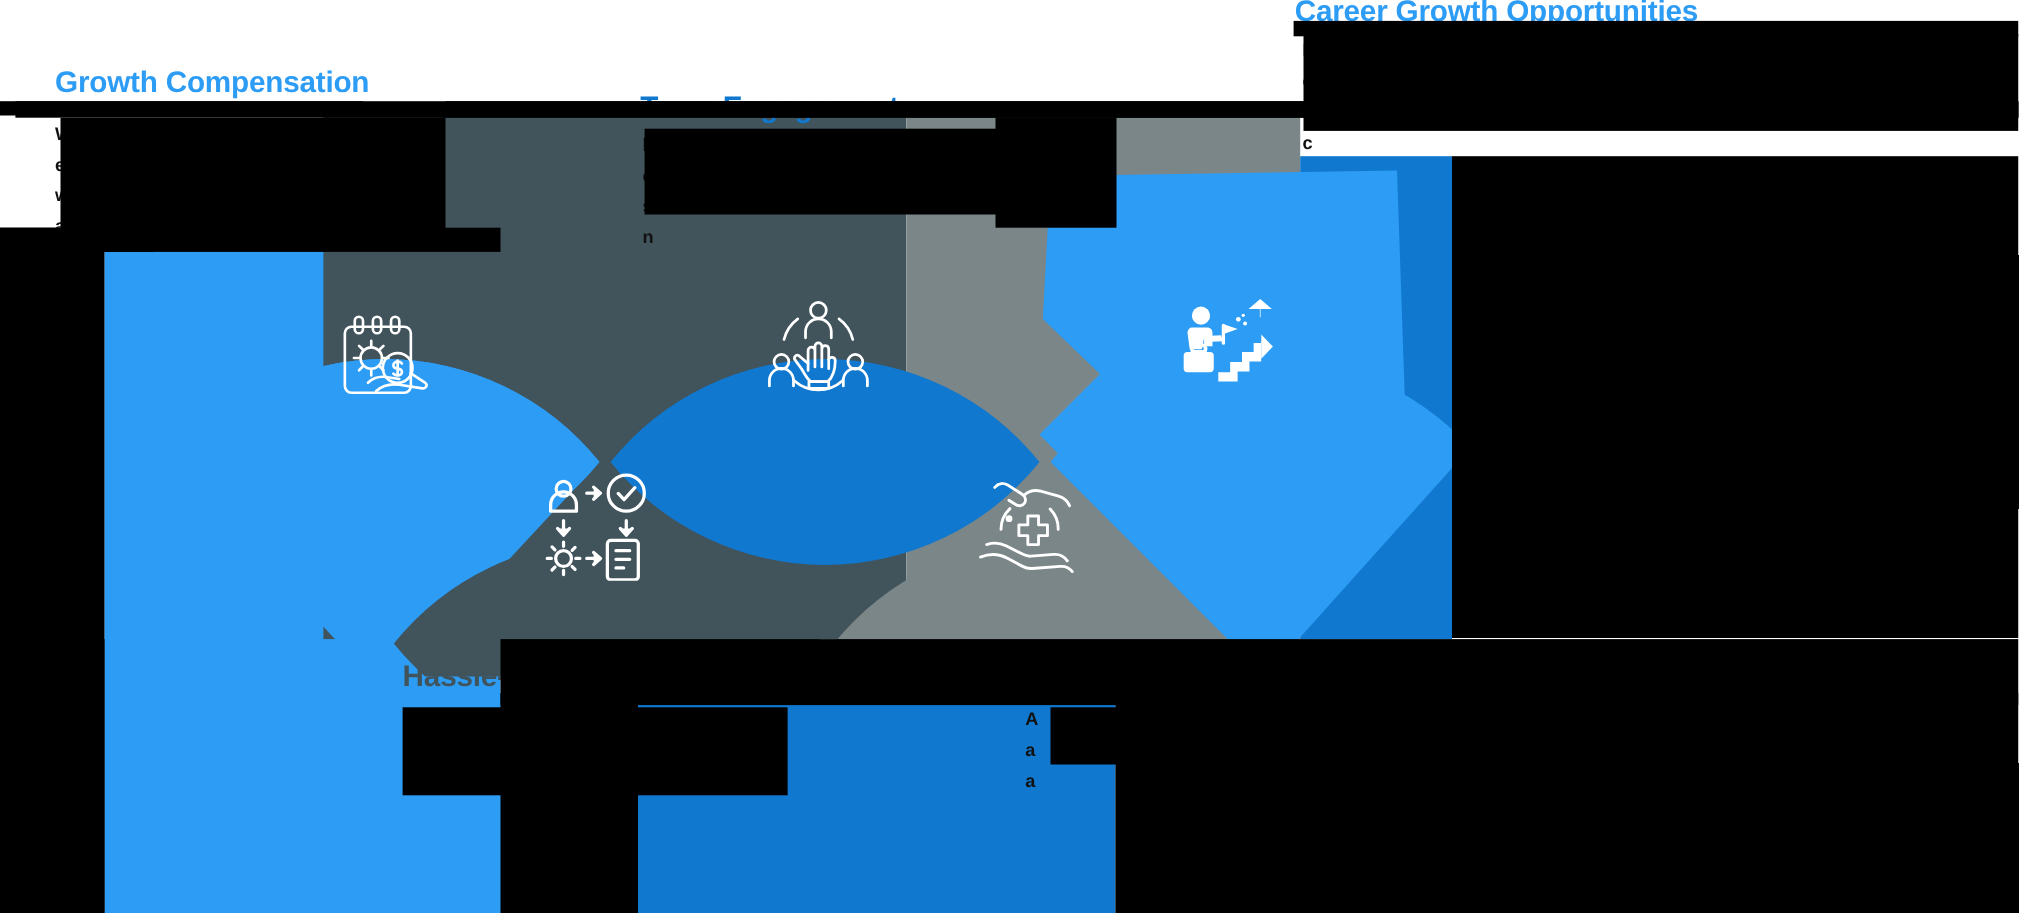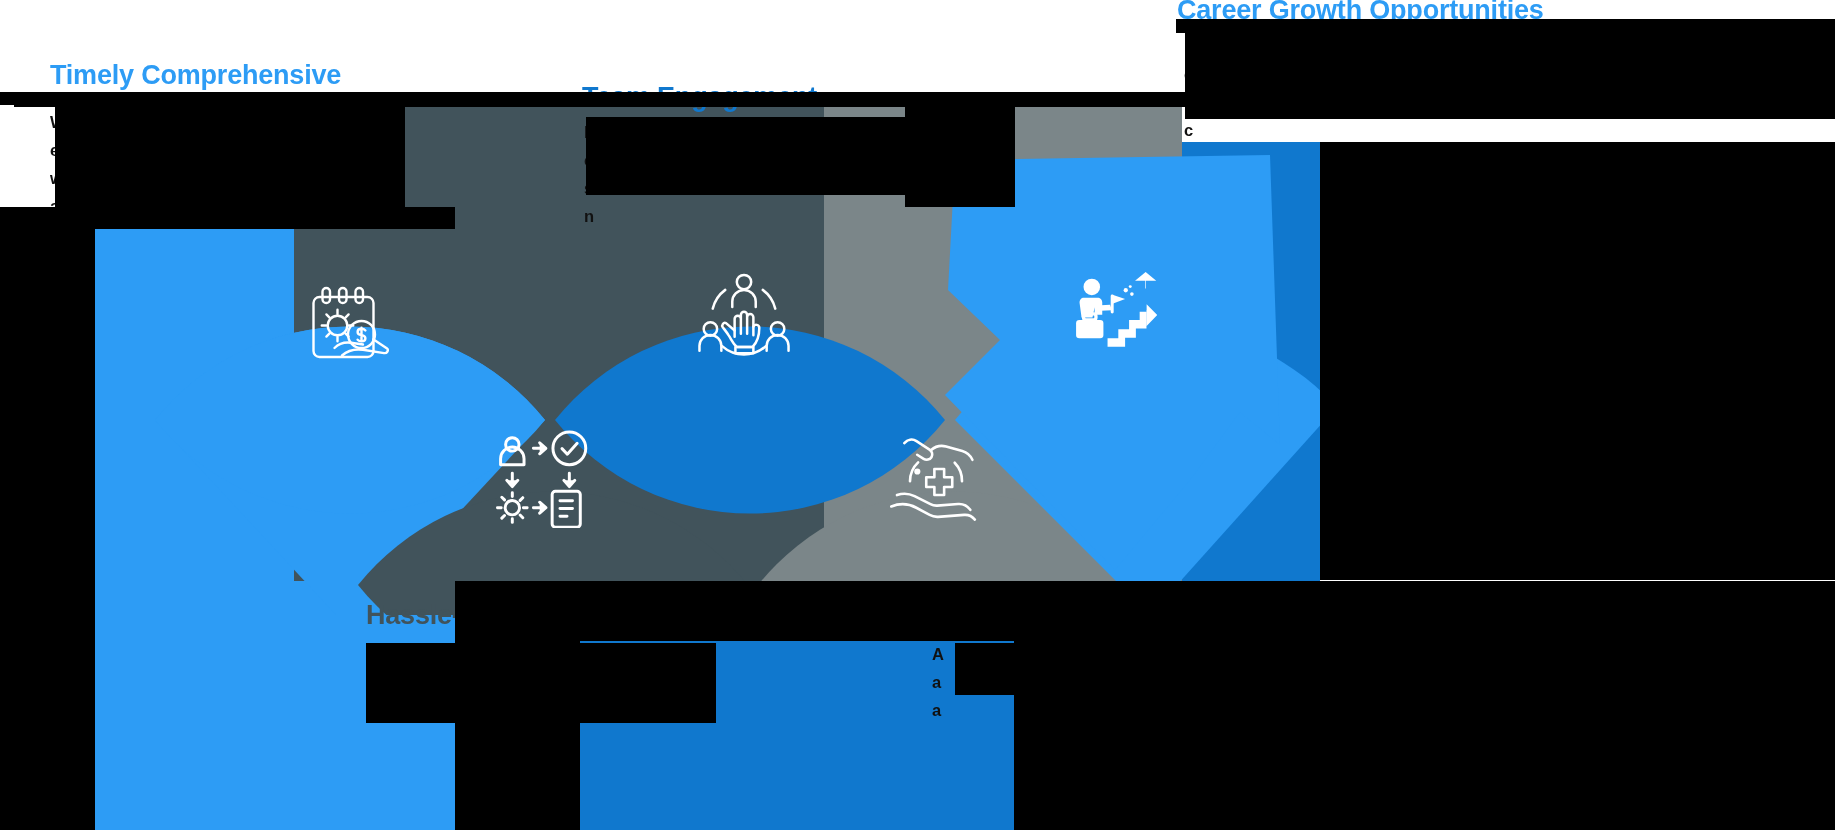--- a/index.html
+++ b/index.html
@@ -155,21 +155,21 @@
       <path d="M16 30a16 16 0 0 1 5-11.6M43.5 18.6A16 16 0 0 1 48 30"></path>
       <circle cx="20.5" cy="24" r="1.1" fill="#fff"></circle>
       <path d="M31 22.5h6v5h5v6h-5v5h-6v-5h-5v-6h5z"></path>
       <path d="M12.5 6.5c2-2.2 5-2.8 7.5-1.2l8 5.2c1.6 1 2.2 3.1 1.2 4.7-1 1.6-3.2 2-4.8 1l-4-2.5"></path>
       <path d="M29 10.8c2.6-2.3 6-3 9.2-2.2l10 2.8c2.7.8 5 2.8 6.2 5.4"></path>
       <path d="M8 38.5c3.6-1.2 7.4-1 10.8.7l9.8 4.9c1.3.7 2.8 1 4.2.9l12.8-1c3-.2 5.8 1.2 7.5 3.6"></path>
       <path d="M4.5 45.5c5-2 10.6-1.8 15.4.8l8.2 4.4c1.6.9 3.4 1.3 5.2 1.2l16-1.2c2.6-.2 5 .9 6.6 2.9"></path>
     </svg>
   </div>
 
-  <div class="heading" style="left:50px;top:62px;color:#2D9CF5;">Timely Comprehensive</div>
+  <div class="heading" style="left:50px;top:62px;color:#2D9CF5;">Growth Compensation</div>
 
   <div class="heading" style="left:582px;top:84px;color:#1078CE;">Team Engagement</div>
 
   <div class="heading" style="left:1177px;top:-3px;color:#2D9CF5;">Career Growth Opportunities</div>
 
   <div class="heading" style="left:366px;top:602px;color:#41535B;">Hassle-Free Onboarding</div>
 
   <div class="heading" style="left:932px;top:602px;color:#7B8689;">Comprehensive Healthcare</div>
 
   <div class="body-copy" style="left:50px;top:108px;width:330px;">W

